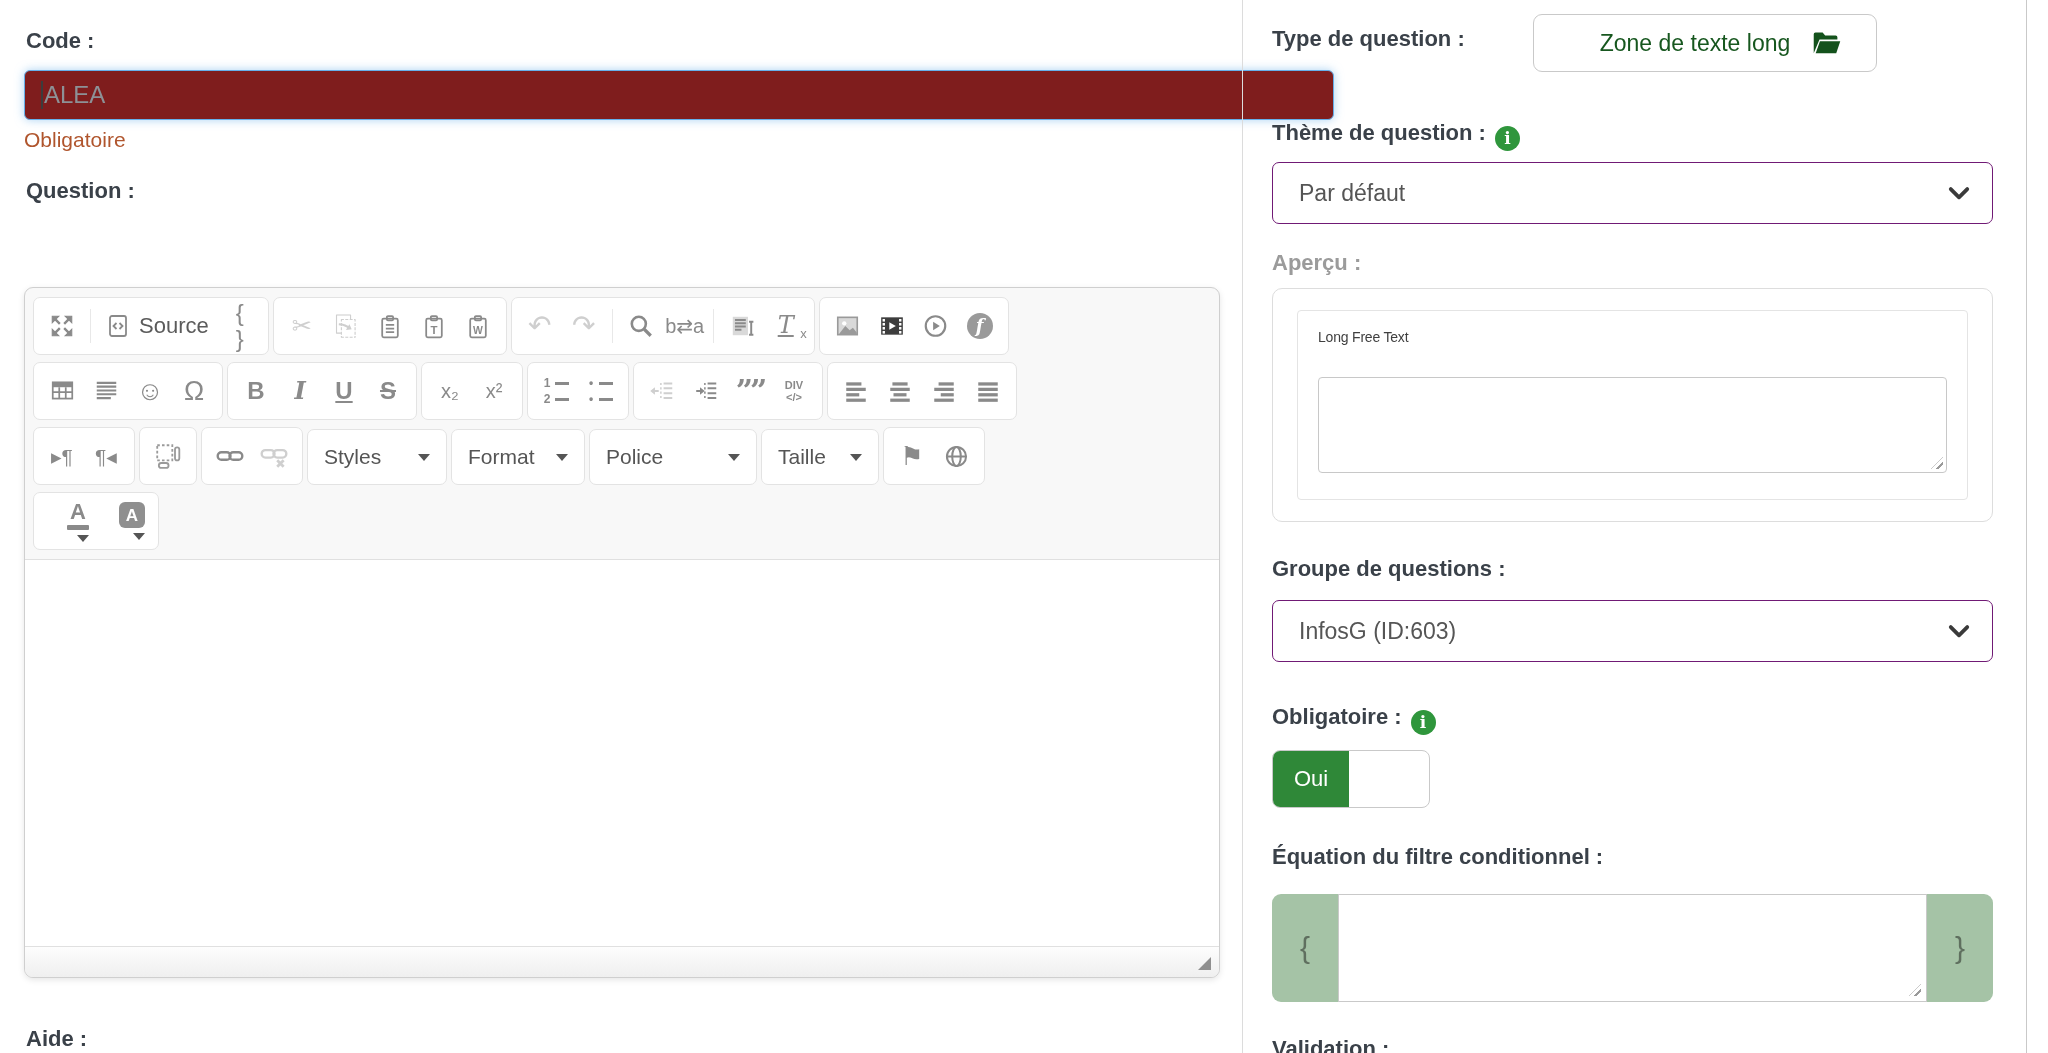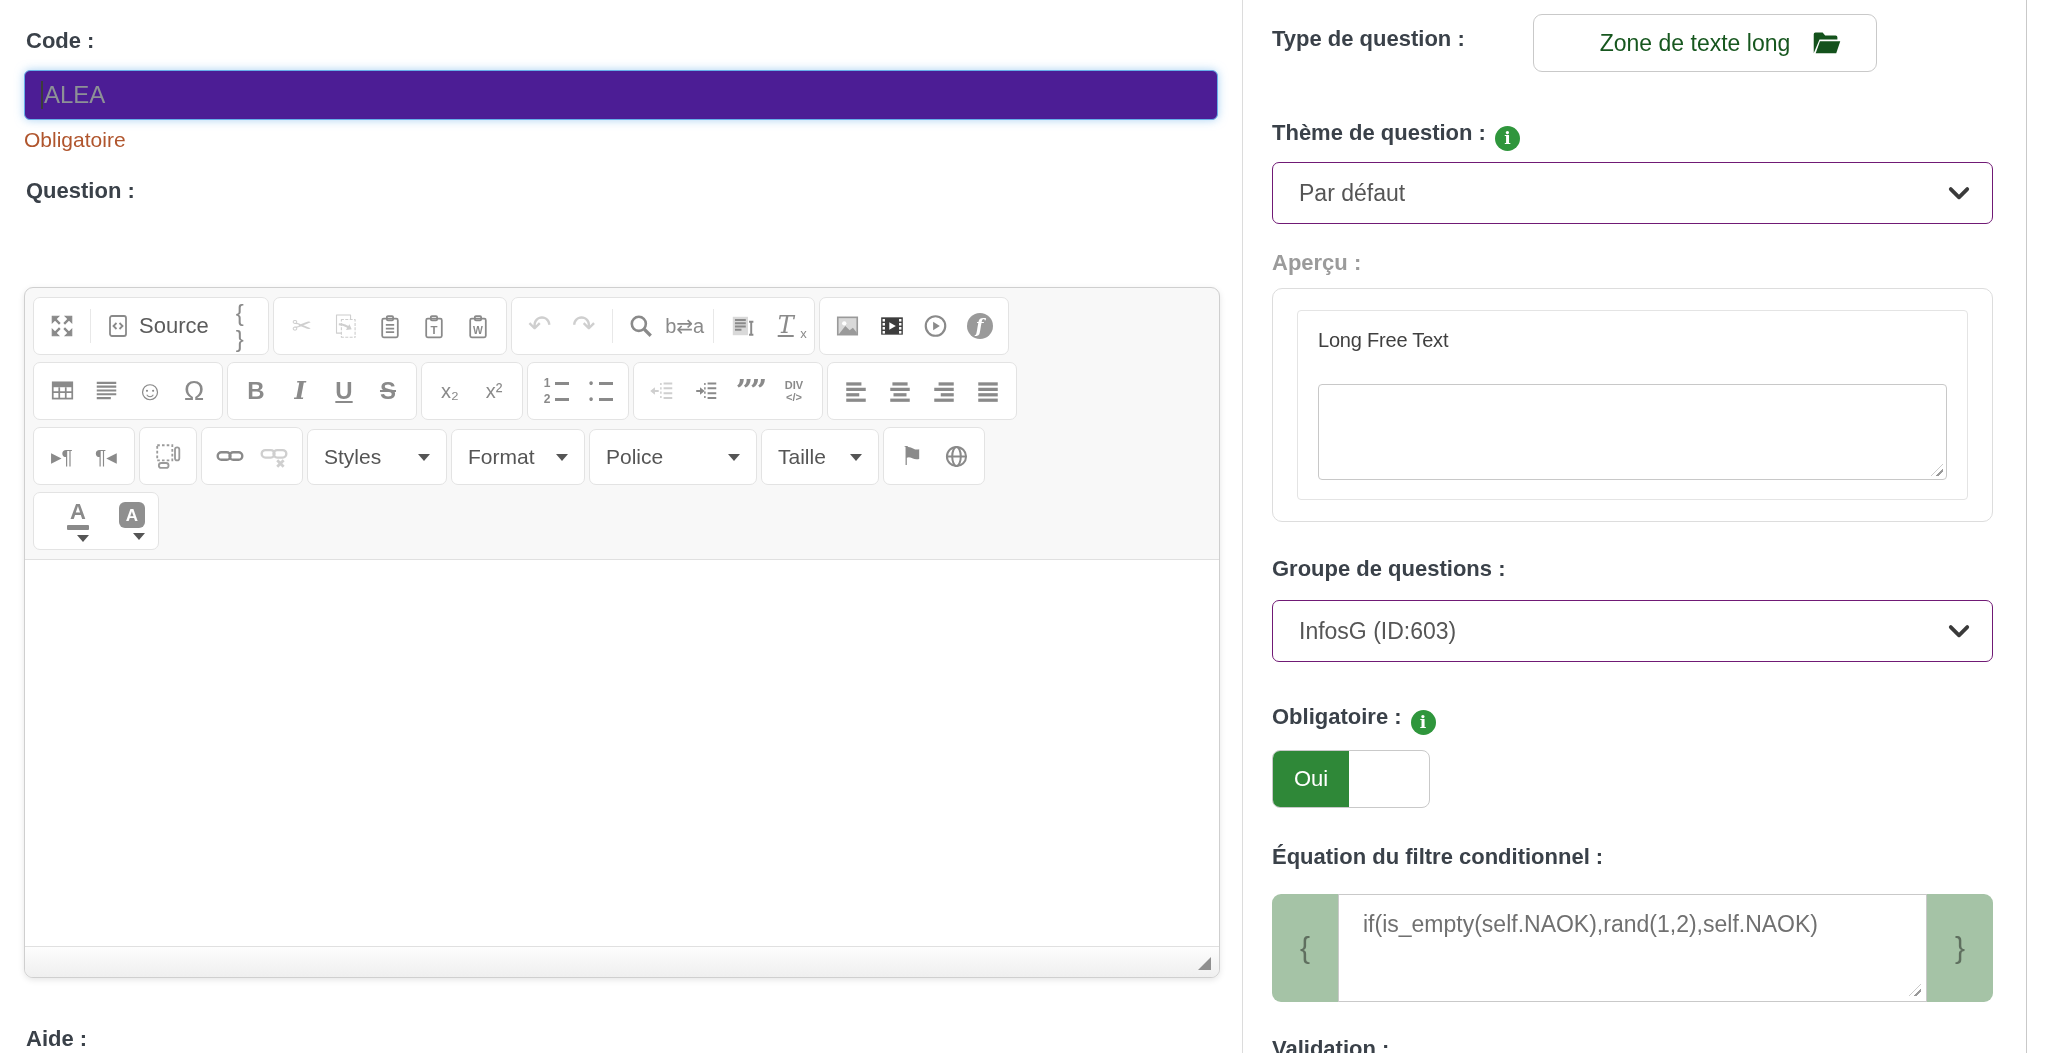--- a/index.html
+++ b/index.html
@@ -6,22 +6,22 @@
   body{
     width:2048px;height:1053px;position:relative;overflow:hidden;
     background:#fff;font-family:"Liberation Sans",sans-serif;color:#3a4149;
   }
   .lbl{position:absolute;font-size:22px;font-weight:700;color:#3a4149;white-space:nowrap;}
   .lbl.muted{color:#9b9b9b;}
   .vline{position:absolute;top:0;bottom:0;width:1px;background:#dcdcdc;}
 
   
   #code-input{
-    position:absolute;left:24px;top:70px;width:1194px;height:50px;box-sizing:border-box;
-    border:1px solid #66afe9;border-radius:6px;background:#4c1d95;
+    position:absolute;left:24px;top:70px;width:1310px;height:50px;box-sizing:border-box;
+    border:1px solid #66afe9;border-radius:6px;background:#7f1d1d;
     box-shadow:0 0 10px rgba(102,175,233,.55);
     display:flex;align-items:center;padding:0 16px;font-size:24px;color:#8d9196;
   }
   .caret-line{display:inline-block;width:2px;height:28px;background:#3c3c3c;margin-right:1px;}
   #required-note{position:absolute;left:24px;top:128px;font-size:21px;color:#b0552d;}
 
   
   #editor{
     position:absolute;left:24px;top:287px;width:1196px;height:691px;box-sizing:border-box;
     border:1px solid #cfcfcf;border-radius:9px;background:#f8f8f8;
@@ -94,21 +94,21 @@
     font-family:"DejaVu Serif",serif;margin-left:9px;vertical-align:-4px;
   }
   #preview-panel{
     position:absolute;left:1272px;top:288px;width:721px;height:234px;box-sizing:border-box;
     border:1px solid #ddd;border-radius:10px;background:#fff;padding:21px 24px;
   }
   #preview-card{
     box-sizing:border-box;width:100%;height:100%;border:1px solid #e4e4e4;border-radius:4px;
     padding:18px 20px;background:#fff;
   }
-  #preview-qtext{font-size:20px;color:#3f3f3f;letter-spacing:-0.2px;}
+  #preview-qtext{font-size:14px;color:#3f3f3f;letter-spacing:-0.2px;}
   .ta{position:relative;box-sizing:border-box;background:#fff;border:1px solid #c8c8c8;border-radius:4px;}
   #preview-ta{margin-top:32px;width:100%;height:96px;}
   .grip{position:absolute;right:3px;bottom:3px;width:12px;height:12px;
     background:repeating-linear-gradient(135deg,transparent 0 3px,#9a9a9a 3px 4.5px);
     clip-path:polygon(100% 0,100% 100%,0 100%);cursor:nwse-resize;}
   #toggle{
     position:absolute;left:1272px;top:750px;width:158px;height:58px;box-sizing:border-box;
     border:1px solid #c9c9c9;border-radius:8px;background:#fff;display:flex;overflow:hidden;cursor:pointer;
   }
   #toggle .on{width:76px;background:#2f8838;color:#fff;font-size:22px;display:flex;align-items:center;justify-content:center;}
@@ -502,19 +502,18 @@
   <span>Obligatoire :</span><span class="info-i">i</span>
 </div>
 <div id="toggle">
   <div class="on">Oui</div>
 </div>
 
 <div class="lbl" style="left:1272px;top:844px">Équation du filtre conditionnel :</div>
 <div id="eq-group">
   <div class="addon l">{</div>
   <div class="ta" id="eq-ta">
-    <span>if(is_empty(self.NAOK),rand(1,2),self.NAOK)</span>
     <span class="grip" style="right:5px;bottom:5px"></span>
   </div>
   <div class="addon r">}</div>
 </div>
 
 <div class="lbl" style="left:1272px;top:1036px">Validation :</div>
 
 </body></html>

